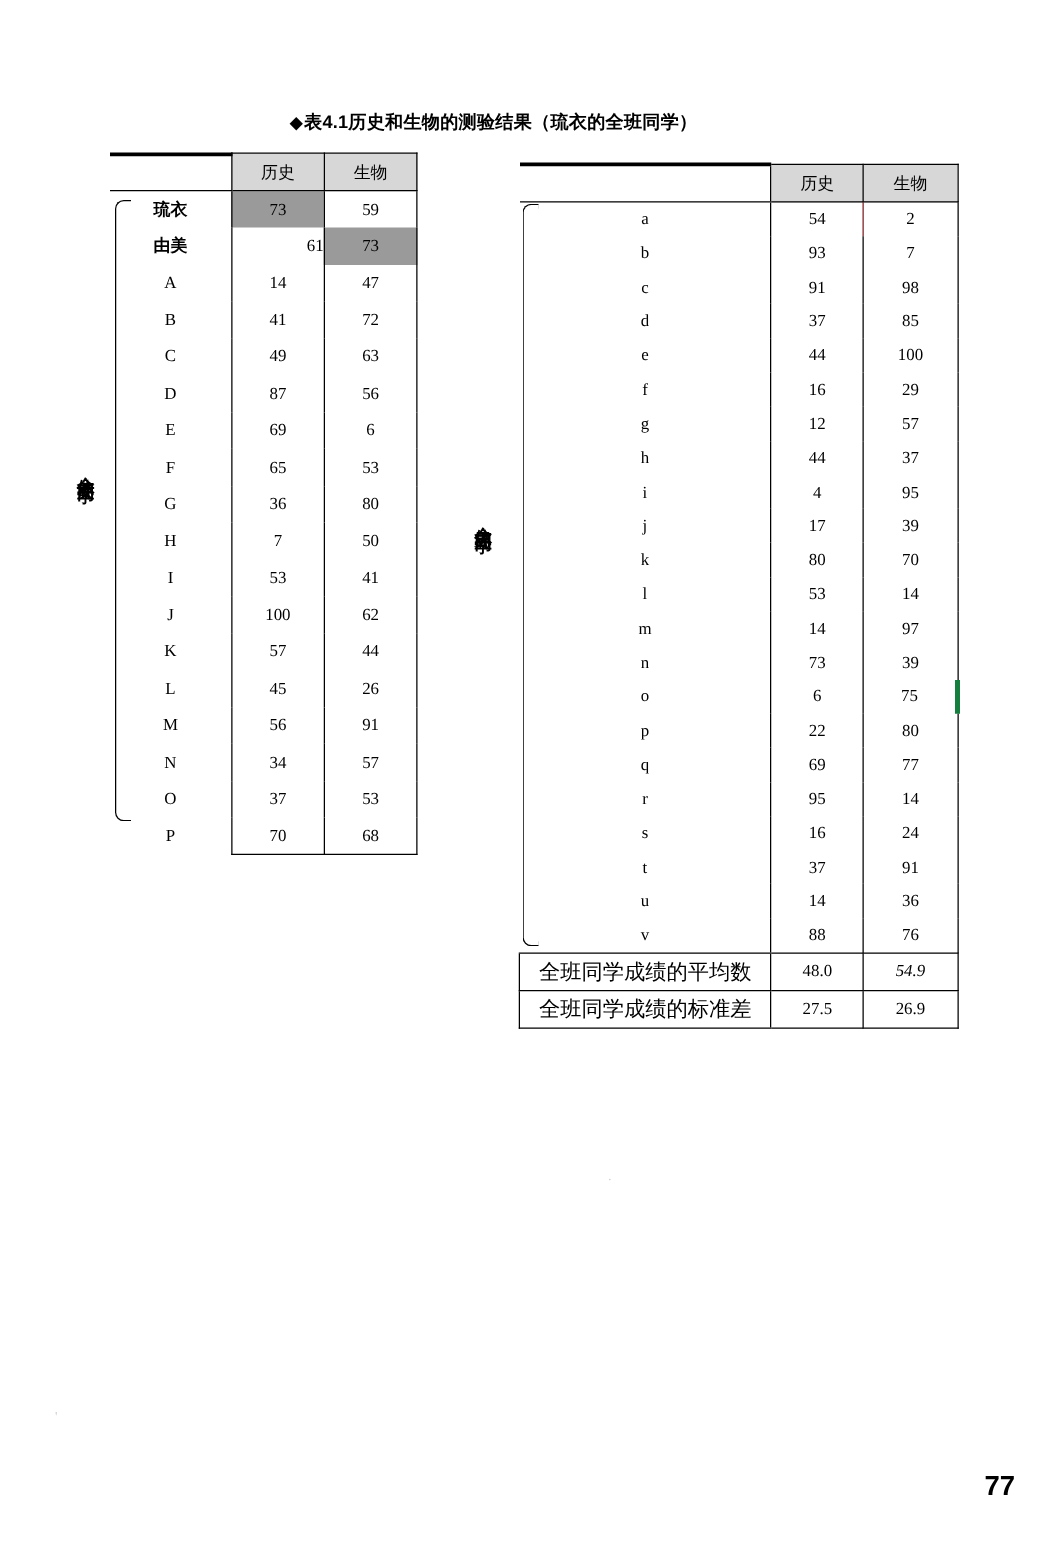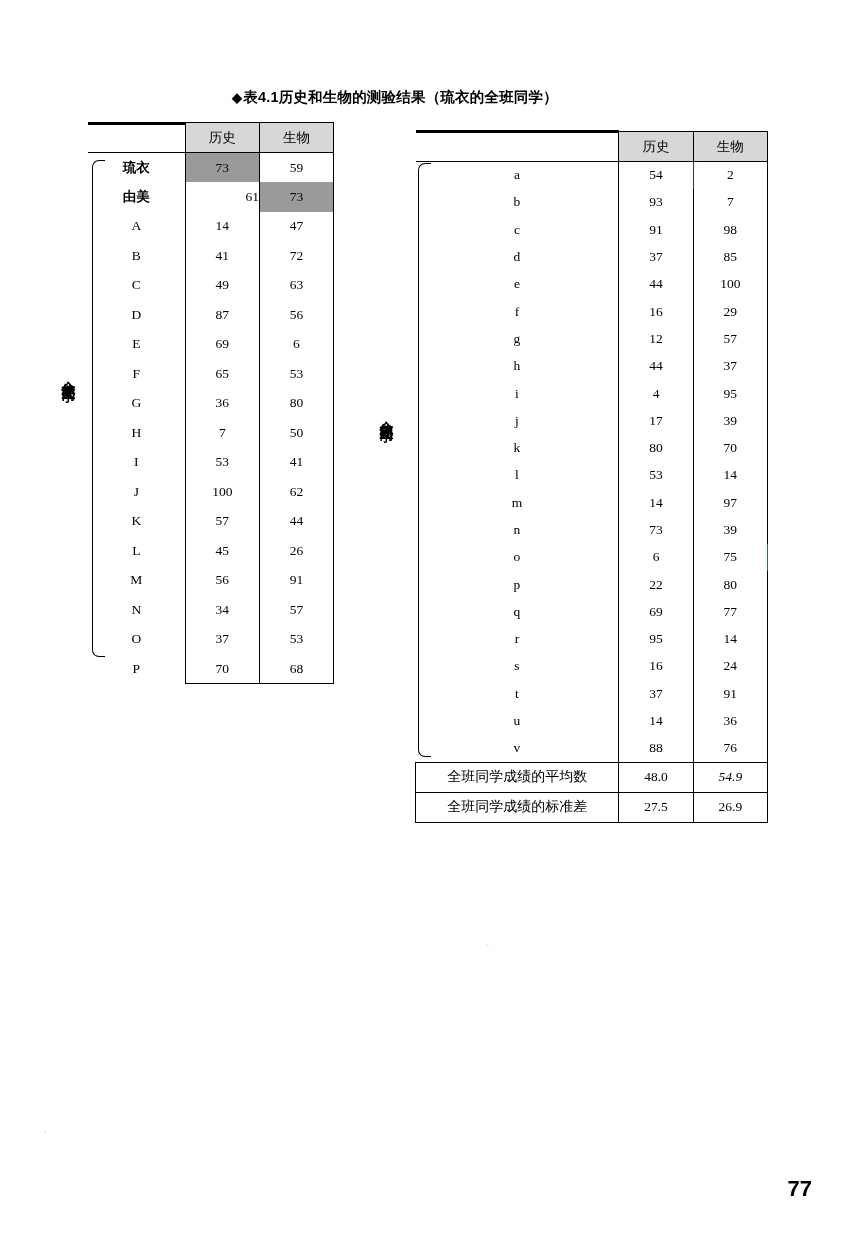--- a/index.html
+++ b/index.html
@@ -91,21 +91,21 @@
     left: 415px;
     top: 130px;
     width: 353px;
   }
   #right-table .name-col { width: 205px; }
   #right-table .num-col  { width: 74px; }
 
   .summary-label {
     font-family: Liberation Mono, monospace;
     font-weight: bold;
-    font-size: 14px;
+    font-size: 17px;
   }
 
   
   .brace-label {
     position: absolute;
     writing-mode: vertical-rl;
     font-family: "Liberation Sans", sans-serif;
     font-weight: bold;
     font-size: 14px;
     letter-spacing: 2px;
@@ -330,21 +330,21 @@
           <td class="num-col" style="border-right:1px solid #000;">97</td>
         </tr>
         <tr style="height:27.3px;">
           <td class="name-col">n</td>
           <td class="num-col" style="border-left:1px solid #000;border-right:1px solid #000;">73</td>
           <td class="num-col" style="border-right:1px solid #000;">39</td>
         </tr>
         <tr style="height:27.3px;">
           <td class="name-col">o</td>
           <td class="num-col" style="border-left:1px solid #000;border-right:1px solid #000;">6</td>
-          <td class="num-col" style="border-right:1px solid #15803d;text-align:center;">75</td>
+          <td class="num-col" style="border-right:4px solid #15803d;text-align:center;">75</td>
         </tr>
         <tr style="height:27.3px;">
           <td class="name-col">p</td>
           <td class="num-col" style="border-left:1px solid #000;border-right:1px solid #000;">22</td>
           <td class="num-col" style="border-right:1px solid #000;">80</td>
         </tr>
         <tr style="height:27.3px;">
           <td class="name-col">q</td>
           <td class="num-col" style="border-left:1px solid #000;border-right:1px solid #000;">69</td>
           <td class="num-col" style="border-right:1px solid #000;">77</td>

